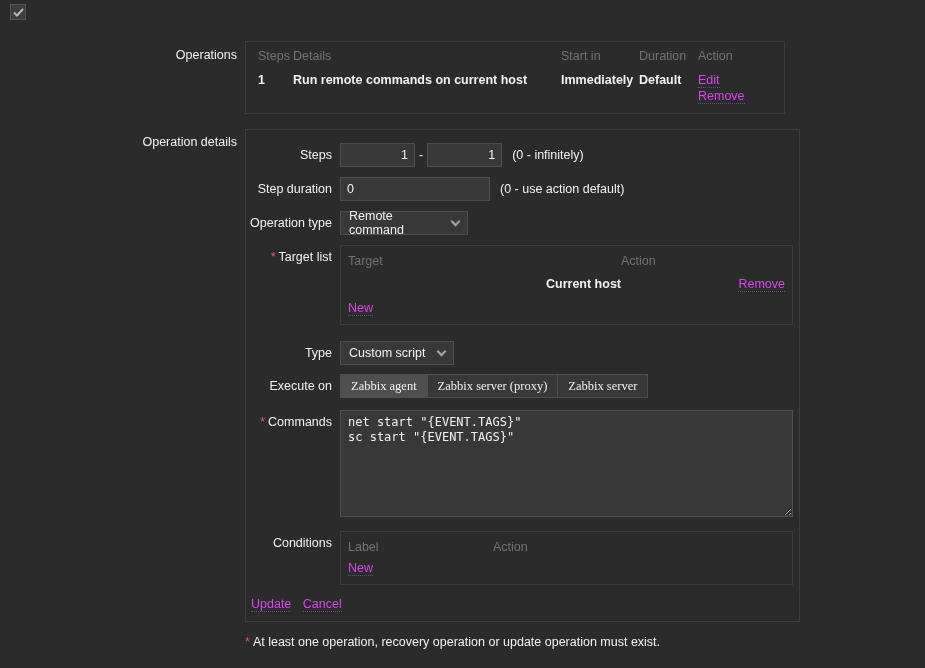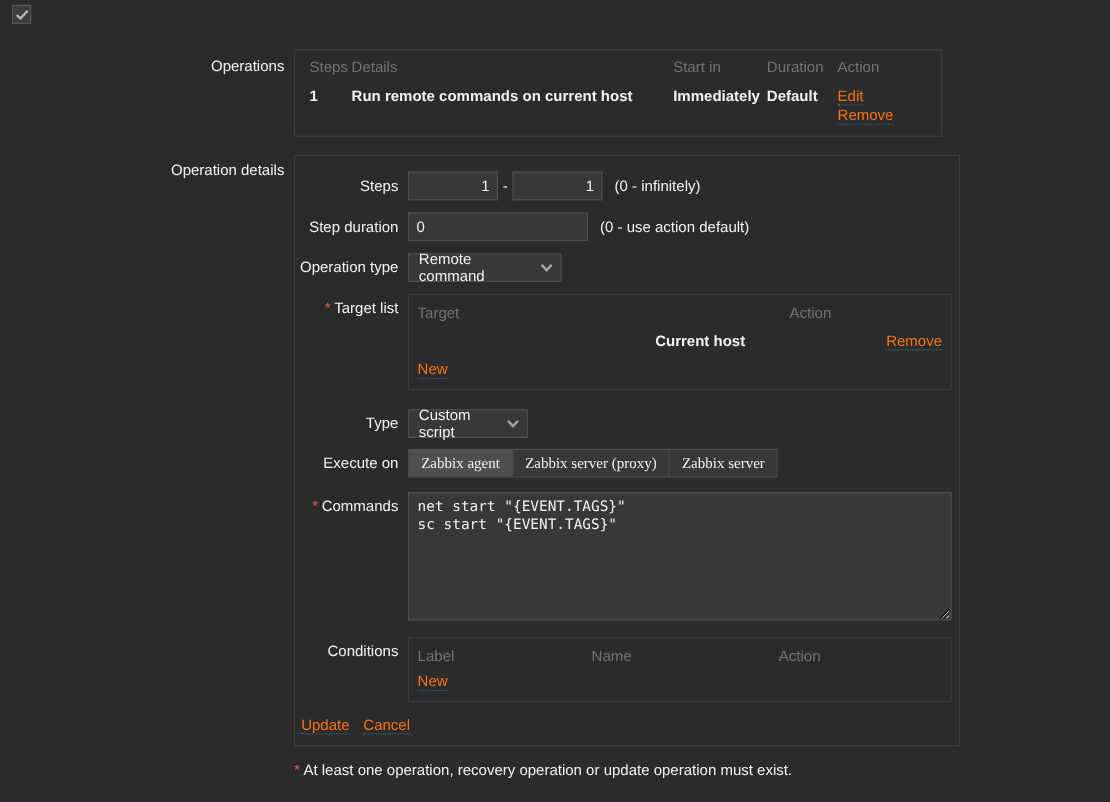--- a/index.html
+++ b/index.html
@@ -6,21 +6,21 @@
   html,body { width:925px; height:668px; background:#2b2b2b; overflow:hidden;
     font-family:"Liberation Sans", sans-serif; font-size:12.5px; color:#f2f2f2; }
   .page { padding:4px 0 0 10px; }
 
   
   .frow { display:flex; align-items:flex-start; }
   .flabel { width:235px; flex-shrink:0; text-align:right; padding-right:8px; line-height:16px; }
   .pt6 { padding-top:6px; } .pt5 { padding-top:5px; }
 
   
-  .link { color:#f97316; text-decoration:none; border-bottom:1px dotted rgba(71,150,196,.55); cursor:pointer; }
+  .link { color:#d946ef; text-decoration:none; border-bottom:1px dotted rgba(71,150,196,.55); cursor:pointer; }
 
   .req { color:#e45959; margin-right:3px; }
   .b { font-weight:bold; }
 
   
   .ops-table { width:540px; border:1px solid #3d3d3d; padding:6px 0 9px; }
   .ops-grid { display:grid; grid-template-columns:35px 268px 78px 59px 1fr; padding:0 12px; line-height:16px; }
   .ops-grid.head span { color:#737373; }
   .ops-grid.datarow { margin-top:8px; font-weight:bold; }
   .actions a { margin-right:6px; font-weight:bold; }
@@ -34,28 +34,28 @@
   input.txt { height:24px; background:#383838; border:1px solid #4f4f4f; color:#f2f2f2;
     font:inherit; padding:0 6px; outline:none; }
   .num { width:75px; text-align:right; }
   .dur { width:150px; }
   .dash { padding:5px 4px 0; }
   .hint { padding-top:5px; margin-left:10px; }
 
   
   .selectbox { display:inline-flex; align-items:center; justify-content:space-between; height:24px;
     background:#383838; border:1px solid #4f4f4f; padding:0 8px; cursor:pointer; }
-  .sel-remote { width:128px; } .sel-custom { width:100px; }
+  .sel-remote { width:128px; } .sel-custom { width:114px; }
   .chev { width:7px; height:7px; border-right:2px solid #a5a5a5; border-bottom:2px solid #a5a5a5;
     transform:rotate(45deg); margin-top:-4px; flex-shrink:0; margin-left:8px; }
 
   
   .sub-table { width:453px; border:1px solid #3d3d3d; padding:7px 0 9px; }
   .sub-grid { display:grid; padding:0 7px; line-height:16px; }
-  .tl-cols { grid-template-columns:273px 1fr;gap:37px; }
+  .tl-cols { grid-template-columns:273px 1fr; }
   .cond-cols { grid-template-columns:145px 156px 1fr; }
   .sub-grid.head span { color:#737373; }
   .sub-grid.datarow { margin-top:7px;text-align:right; }
   .newrow { margin-top:9px; padding:0 7px; }
   .newrow .link, .actions .link { font-weight:normal; }
   .sub-grid.datarow .link { font-weight:normal; }
 
   
   .segwrap { display:inline-flex; border:1px solid #4f4f4f; height:24px; }
   .seg { display:flex; align-items:center; padding:0 10px; background:#383838; color:#f2f2f2;
@@ -177,21 +177,20 @@
         <div class="plabel"><span class="req">*</span><span>Commands</span></div>
         <textarea class="cmd" spellcheck="false" style="">net start "{EVENT.TAGS}"
 sc start "{EVENT.TAGS}"</textarea>
       </div>
 
       <div class="prow" style="margin-bottom:12px">
         <div class="plabel">Conditions</div>
         <div class="sub-table">
           <div class="sub-grid cond-cols head">
             <span>Label</span>
-            <span>Name</span>
             <span>Action</span>
           </div>
           <div class="newrow" style="margin-top:6px"><a class="link">New</a></div>
         </div>
       </div>
 
       <div class="panel-links">
         <a class="link">Update</a>
         <a class="link">Cancel</a>
       </div>

